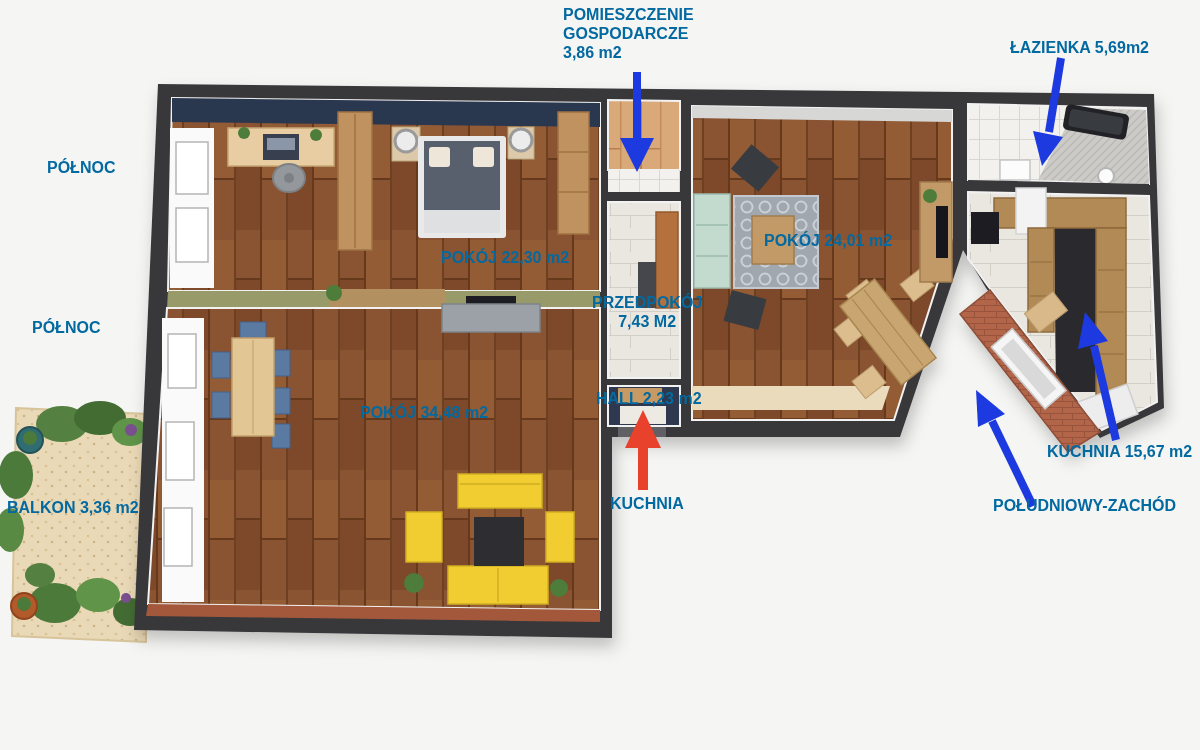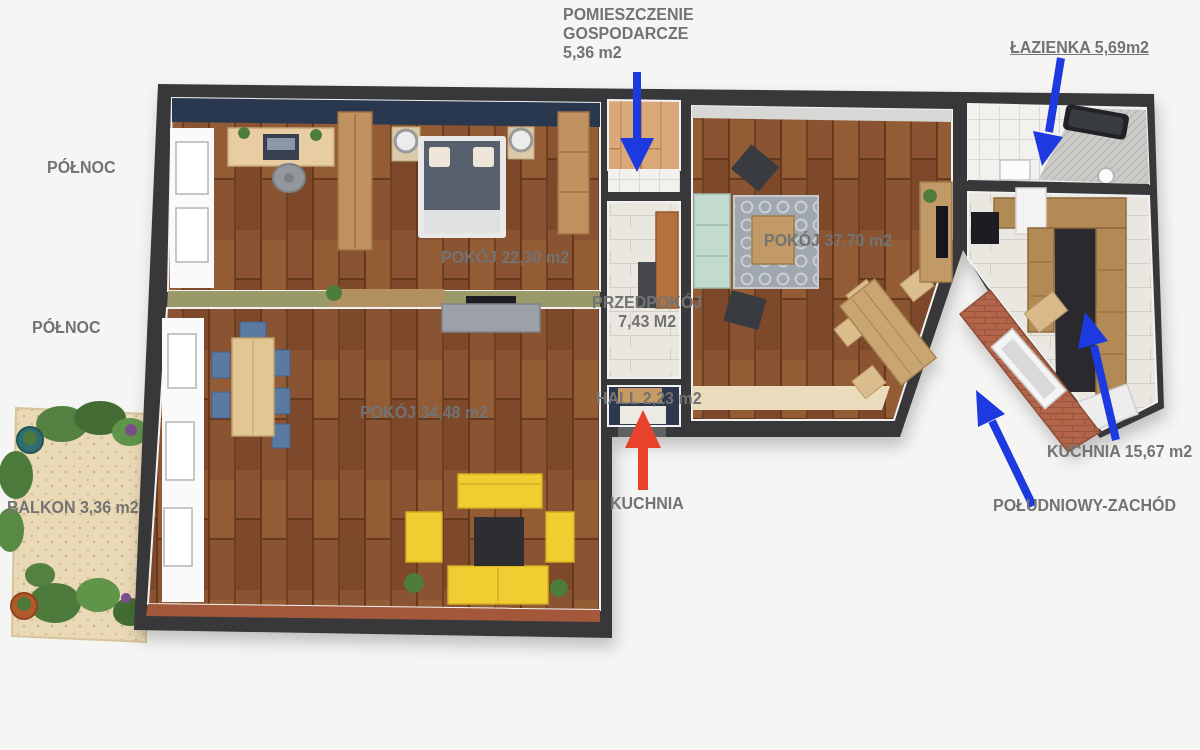--- a/index.html
+++ b/index.html
@@ -4,21 +4,21 @@
 <style>
   html,body { margin:0; padding:0; background:#f5f5f4; }
   .plan {
     position:relative; width:1200px; height:750px;
     background:#f5f5f4; overflow:hidden;
     font-family:"Liberation Sans", sans-serif;
   }
   .plan svg { position:absolute; left:0; top:0; }
   .lbl {
     position:absolute; font-weight:bold; font-size:16px;
-    color:#737373; line-height:19px; white-space:nowrap; z-index:5;
+    color:#0369a1; line-height:19px; white-space:nowrap; z-index:5;
   }
 </style>
 </head>
 <body>
 
 <div class="plan">
 
 <svg width="1200" height="750" viewBox="0 0 1200 750">
   <defs>
     <filter id="soft" x="-10%" y="-10%" width="120%" height="125%">
@@ -301,30 +301,30 @@
     <g>
       <line x1="643" y1="490" x2="643" y2="448" stroke="#e8422c" stroke-width="10"></line>
       <polygon points="643,410 625,448 661,448" fill="#e8422c"></polygon>
     </g>
   </g>
 </svg>
 
   <div class="lbl" style="left:563px; top:5px;">
     <div>POMIESZCZENIE</div>
     <div>GOSPODARCZE</div>
-    <div>5,36 m2</div>
+    <div>3,86 m2</div>
   </div>
-  <div class="lbl" style="left:1010px; top:38px;text-decoration:underline;">ŁAZIENKA 5,69m2</div>
+  <div class="lbl" style="left:1010px; top:38px;">ŁAZIENKA 5,69m2</div>
   <div class="lbl" style="left:47px; top:158px;">PÓŁNOC</div>
   <div class="lbl" style="left:32px; top:318px;">PÓŁNOC</div>
   <div class="lbl" style="left:401px; top:248px;margin-left:40px;">POKÓJ 22,30 m2</div>
   <div class="lbl" style="left:592px; top:293px;text-align:center;">
     <div>PRZEDPOKÓJ</div>
     <div>7,43 M2</div>
   </div>
   <div class="lbl" style="left:596px; top:389px;text-align:center;">HALL 2,23 m2</div>
-  <div class="lbl" style="left:764px; top:231px;">POKÓJ 37,70 m2</div>
+  <div class="lbl" style="left:764px; top:231px;">POKÓJ 24,01 m2</div>
   <div class="lbl" style="left:360px; top:403px;">POKÓJ 34,48 m2</div>
   <div class="lbl" style="left:7px; top:498px;">BALKON 3,36 m2</div>
   <div class="lbl" style="left:610px; top:494px;">KUCHNIA</div>
   <div class="lbl" style="left:1047px; top:442px;">KUCHNIA 15,67 m2</div>
   <div class="lbl" style="left:993px; top:496px;">POŁUDNIOWY-ZACHÓD</div>
 </div>
 
 </body></html>

